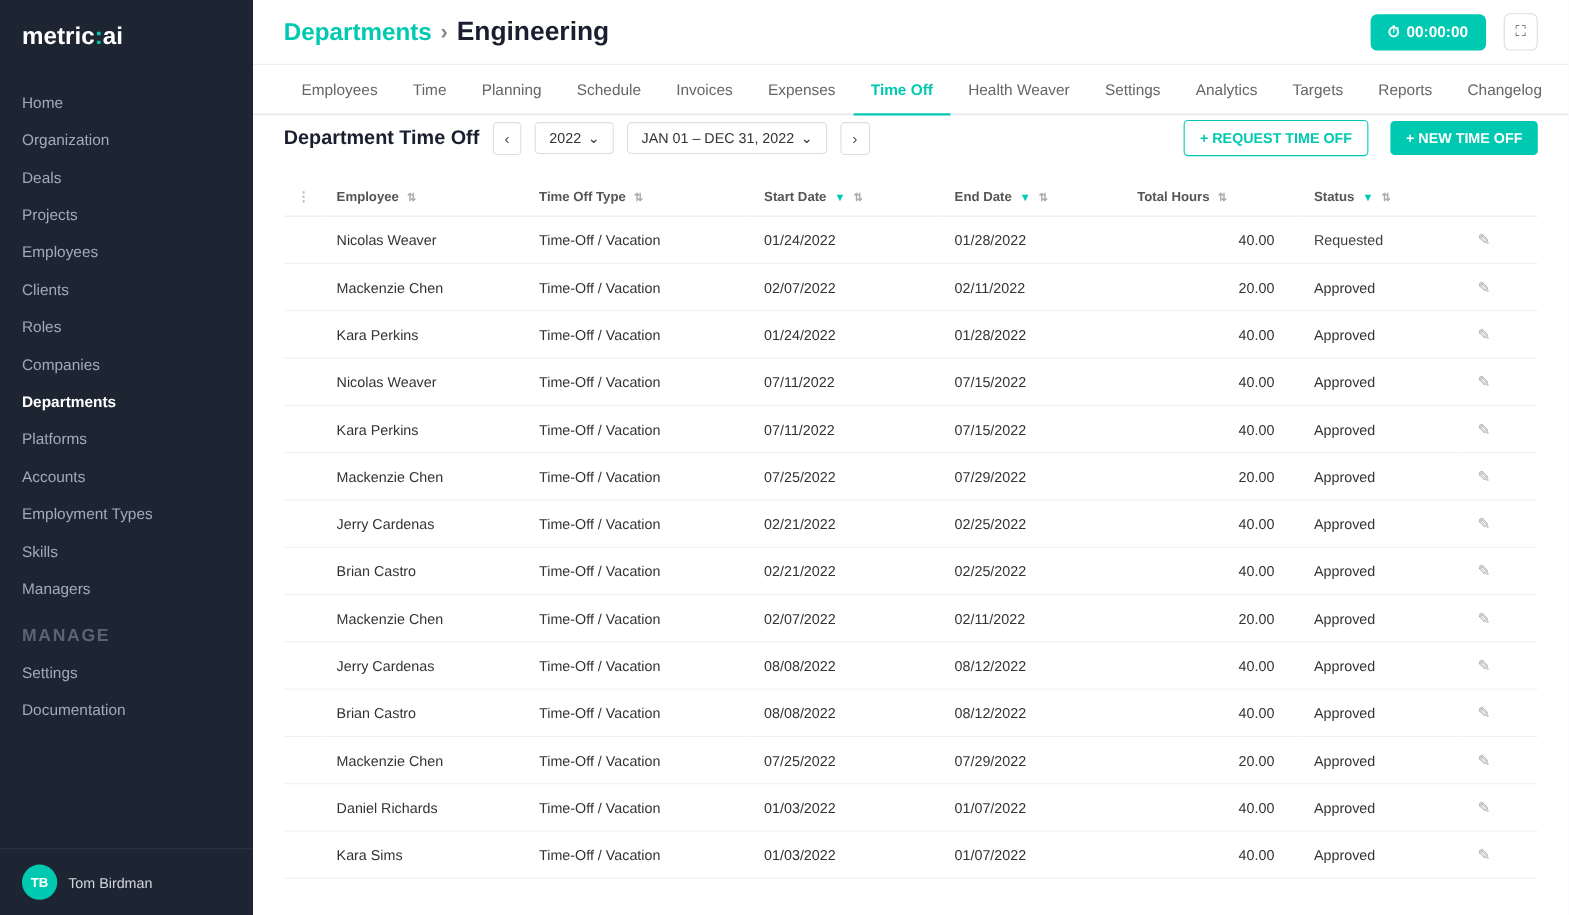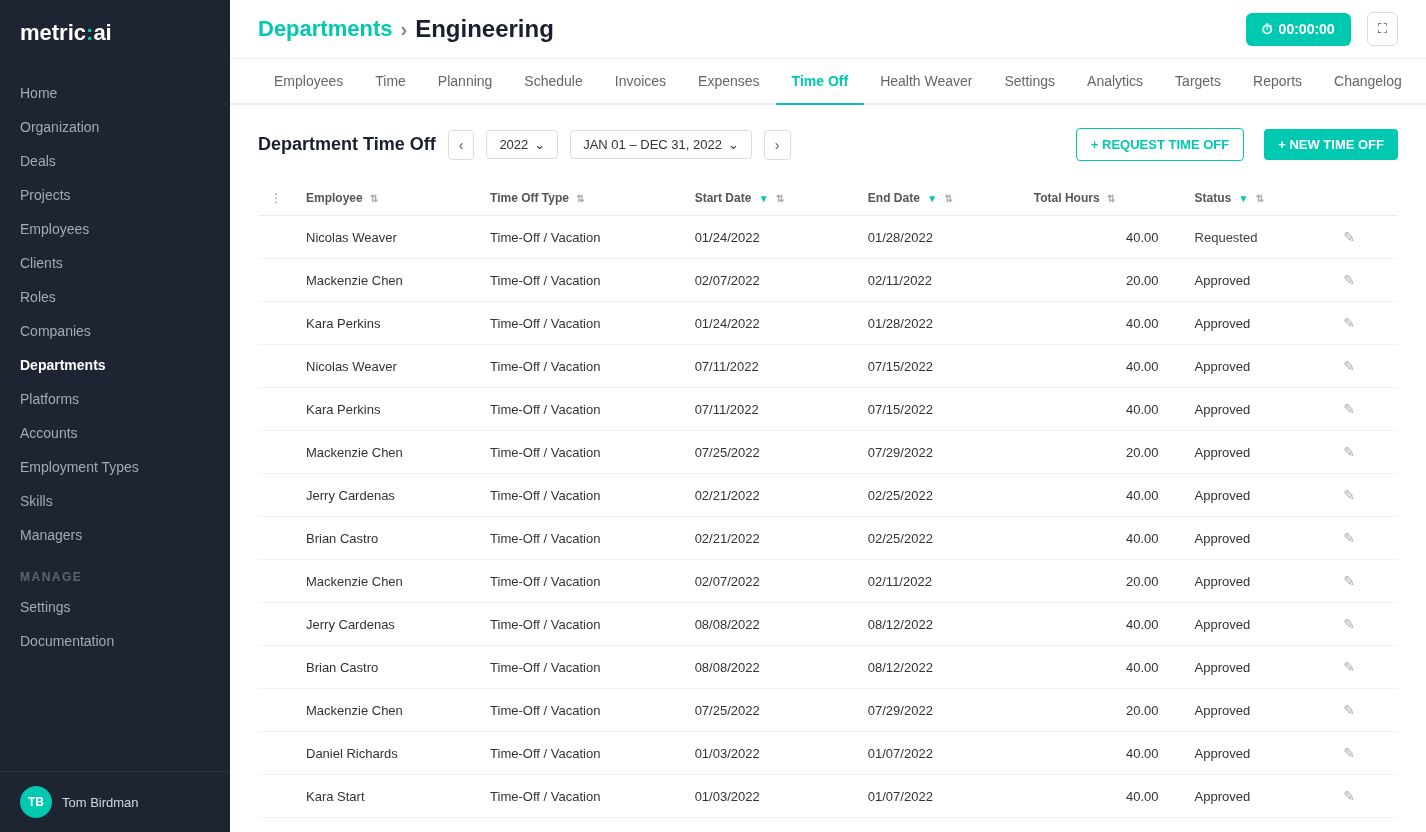--- a/index.html
+++ b/index.html
@@ -39,21 +39,21 @@
     .sidebar-item {
       padding: 9px 20px;
       font-size: 14px;
       cursor: pointer;
       color: #a0aab8;
       transition: background 0.15s;
     }
     .sidebar-item.active { color: #fff; font-weight: 600; }
     .sidebar-section-label {
       padding: 18px 20px 6px;
-      font-size: 12px;
+      font-size: 16px;
       font-weight: 700;
       letter-spacing: 1.5px;
       color: #5a6475;
       text-transform: uppercase;
     }
     .sidebar-footer {
       padding: 14px 20px;
       border-top: 1px solid #2a3344;
       display: flex;
       align-items: center;
@@ -159,21 +159,21 @@
     .tab.active {
       color: #00c9b1;
       border-bottom: 2px solid #00c9b1;
       font-weight: 600;
     }
 
     
     .content {
       flex: 1;
       overflow-y: auto;
-      padding: 23px 28px;
+      padding: 4px 28px;
     }
 
     
     .timeoff-header {
       display: flex;
       align-items: center;
       justify-content: space-between;
       margin-bottom: 20px;
     }
     .timeoff-title {
@@ -501,21 +501,21 @@
     <td>Daniel Richards</td>
     <td>Time-Off / Vacation</td>
     <td>01/03/2022</td>
     <td>01/07/2022</td>
     <td style="text-align:right;padding-right:24px;">40.00</td>
     <td class="status-approved">Approved</td>
     <td><button class="edit-btn">✎</button></td>
   </tr>
             <tr>
     <td></td>
-    <td>Kara Start</td>
+    <td>Kara Sims</td>
     <td>Time-Off / Vacation</td>
     <td>01/03/2022</td>
     <td>01/07/2022</td>
     <td style="text-align:right;padding-right:24px;">40.00</td>
     <td class="status-approved">Approved</td>
     <td><button class="edit-btn">✎</button></td>
   </tr>
           </tbody>
       </table>
     </div>

